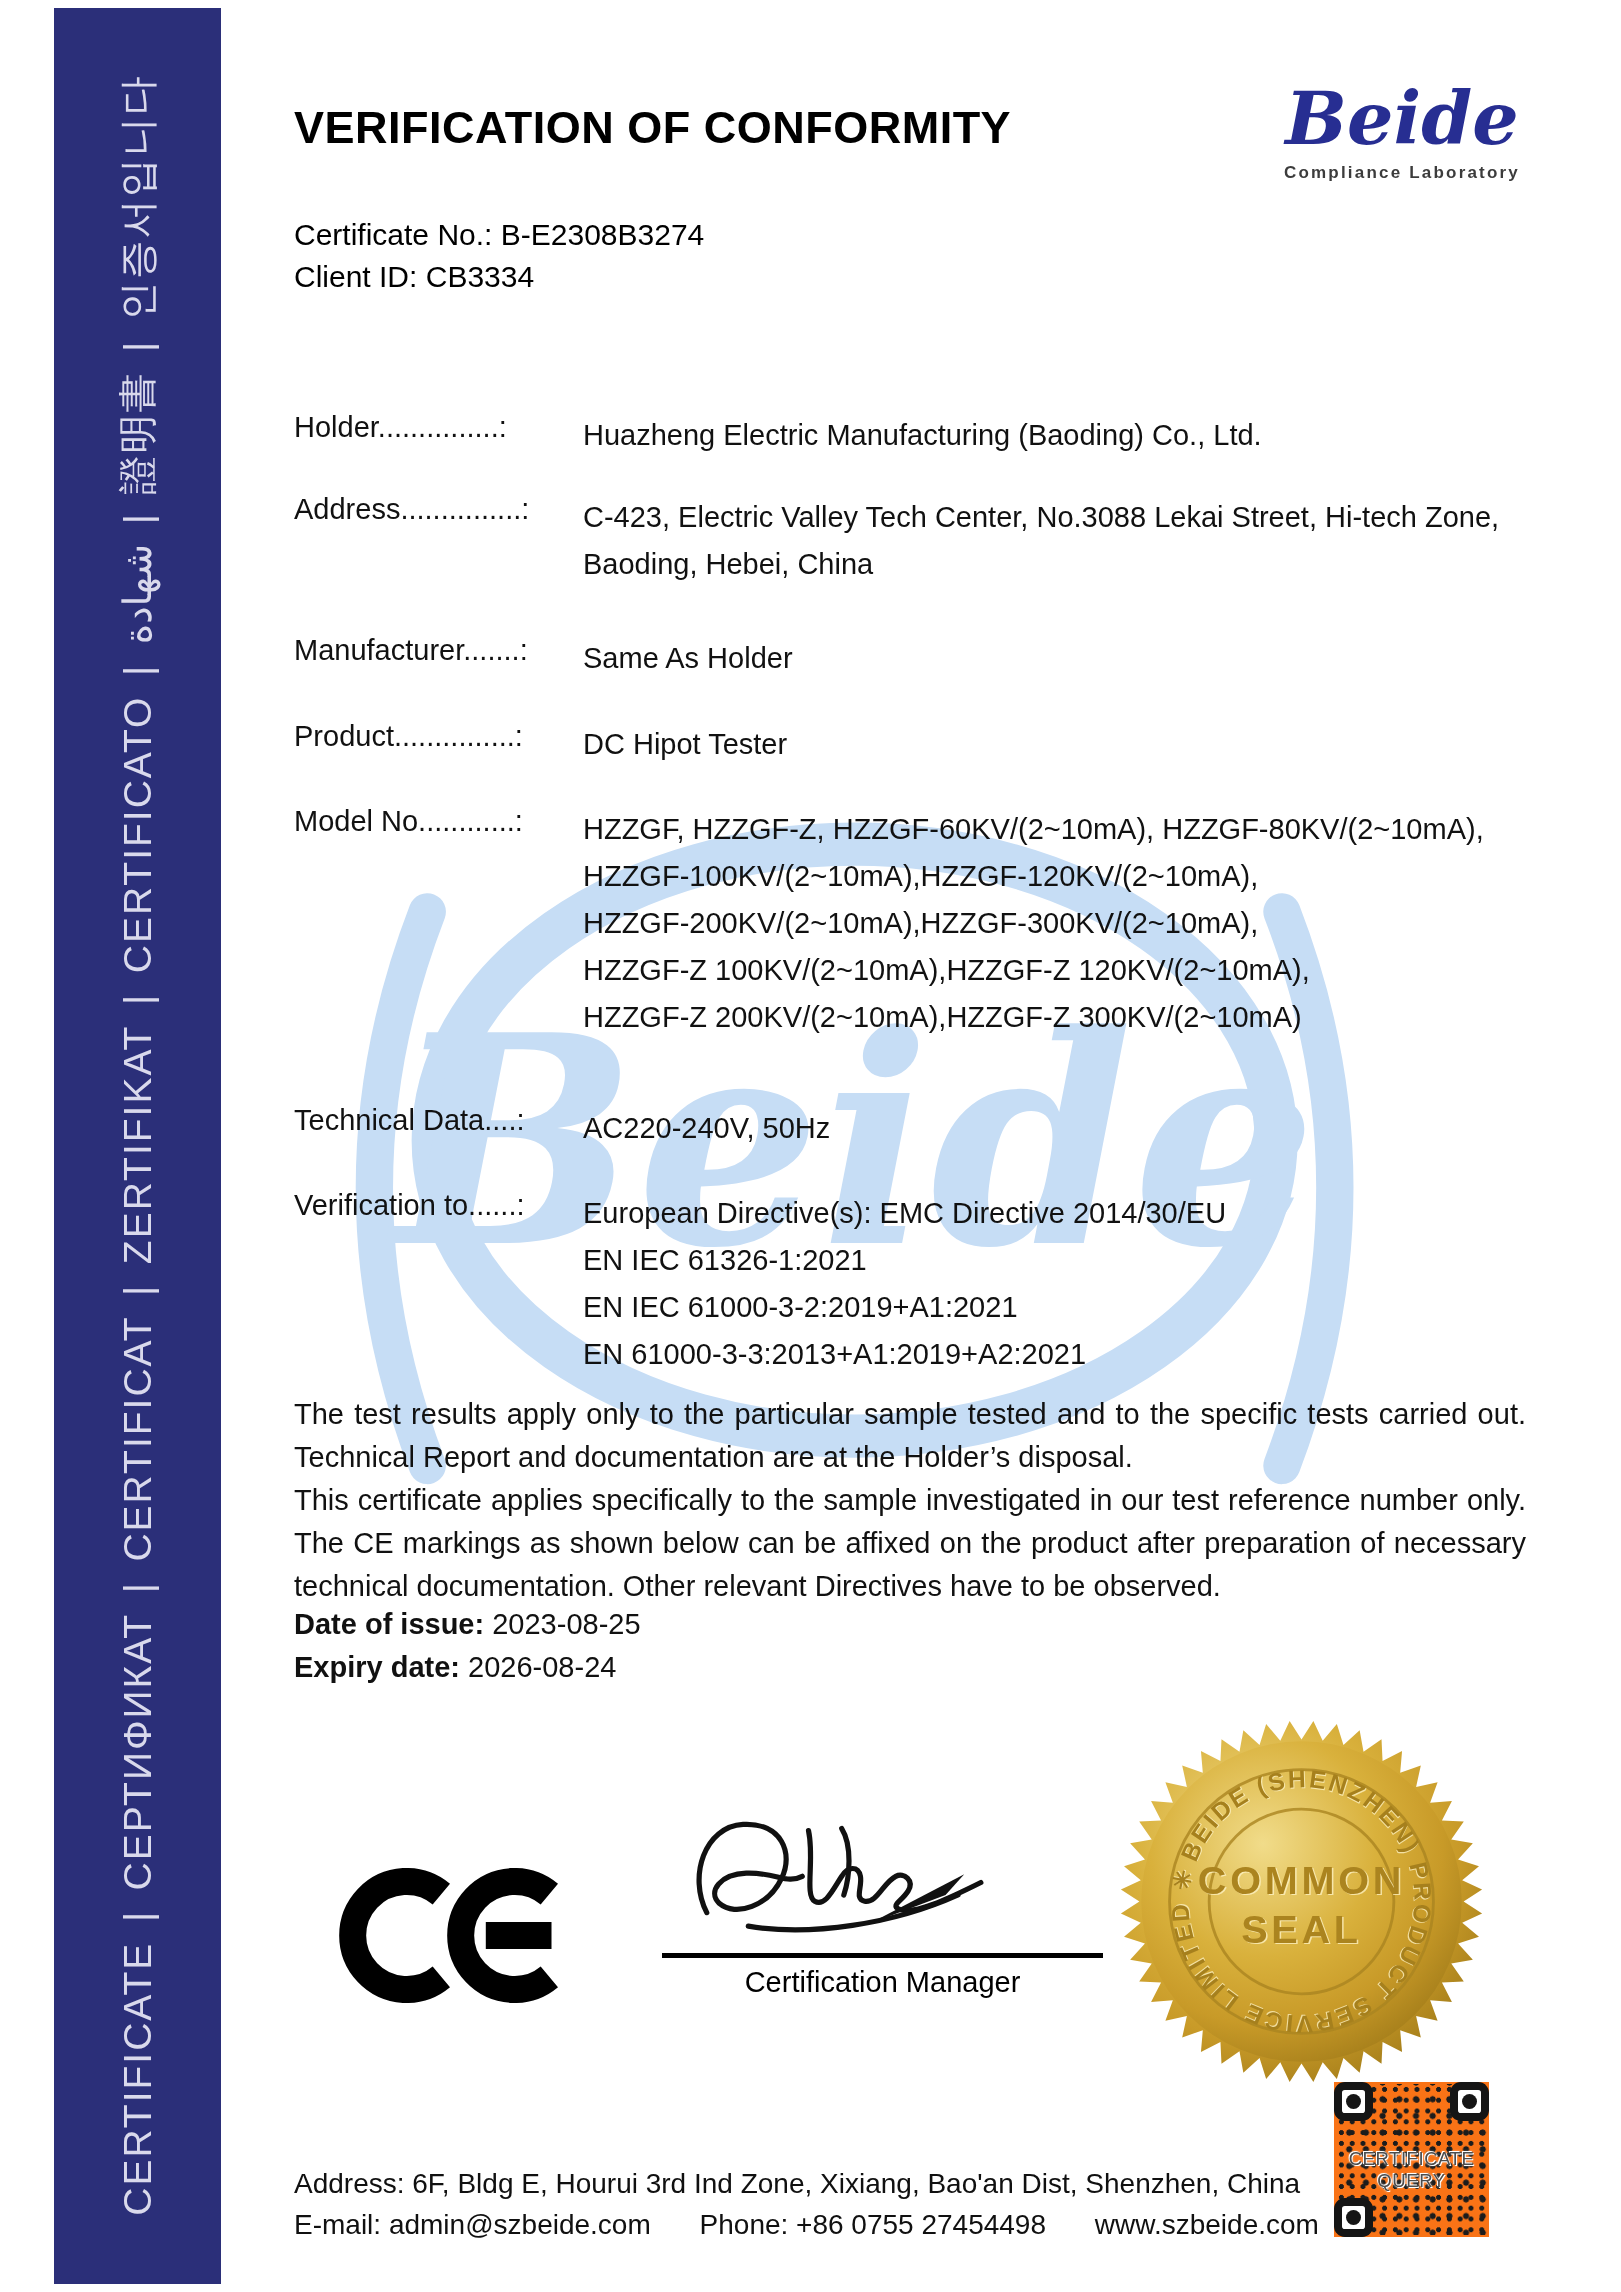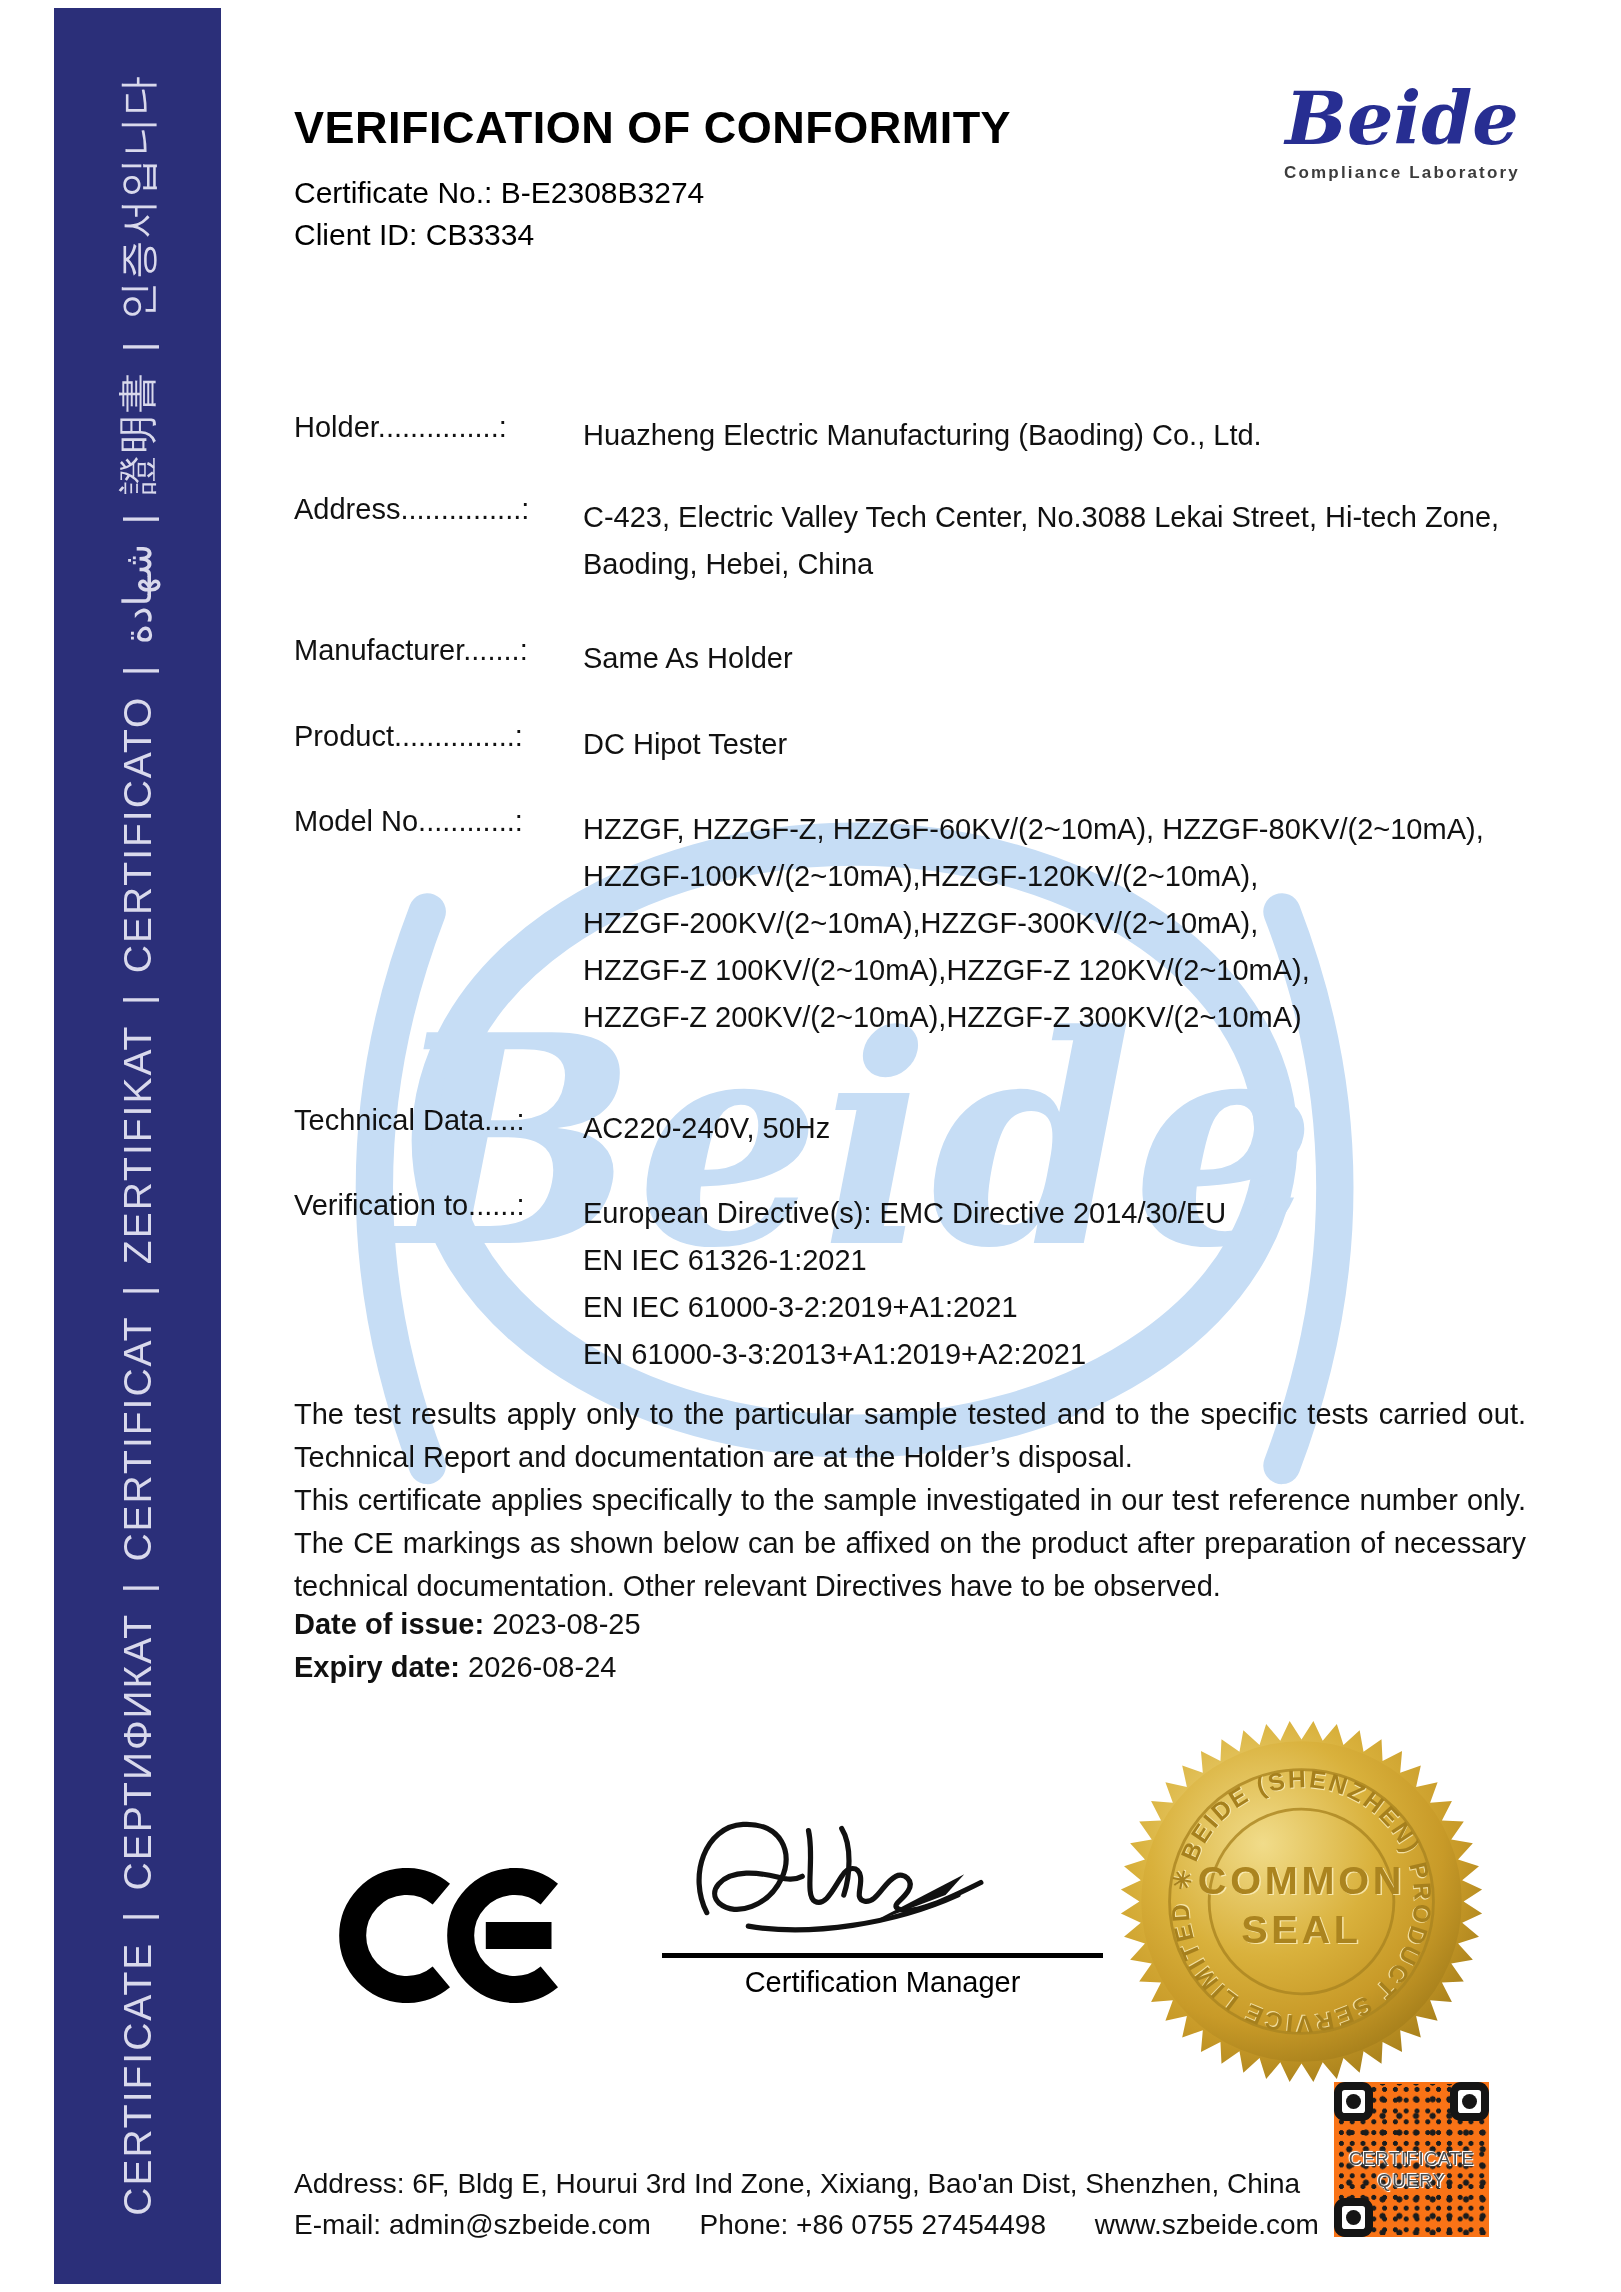--- a/index.html
+++ b/index.html
@@ -9,21 +9,21 @@
   
   .sidebar{position:absolute;left:54px;top:7.8px;width:167px;height:2276px;background:#2b2f79;z-index:2;}
   .sidebar-line{position:absolute;bottom:0;left:0;width:2276px;height:167px;line-height:167px;
         transform-origin:83px 83px;transform:rotate(-90deg);text-align:center;white-space:nowrap;
         font-size:39px;letter-spacing:2px;color:#d9d9ec;}
   .sb-sep{margin:0 19.6px;font-weight:400;}
   
   .watermark{position:absolute;left:0;top:0;z-index:0;pointer-events:none;}
   
   .title{left:294px;top:102px;font-size:45px;font-weight:bold;letter-spacing:0.5px;color:#000;}
-  .certline{left:294px;font-size:30px;color:#000;}
+  .certline{left:294px;font-size:30px;color:#000;margin-top:42px;}
   .logo-box{left:1255px;top:82px;width:294px;text-align:center;}
   .logo-word{font-family:"DejaVu Serif", serif;font-style:italic;font-weight:bold;
         font-size:73px;line-height:1;color:#272e92;}
   .logo-sub{margin-top:7.8px;font-size:17px;letter-spacing:2.2px;color:#3c3c3c;font-weight:bold;}
   
   .flabel{left:294px;width:279px;font-size:29px;font-weight:normal;line-height:47px;white-space:nowrap;}
   .fvalue{left:583px;width:946px;font-size:29px;line-height:47px;margin-top:8px;}
   .lh48{line-height:47px;}
   
   .statement{left:294px;top:1393px;width:1232px;font-size:29px;line-height:43px;text-align:justify;}

